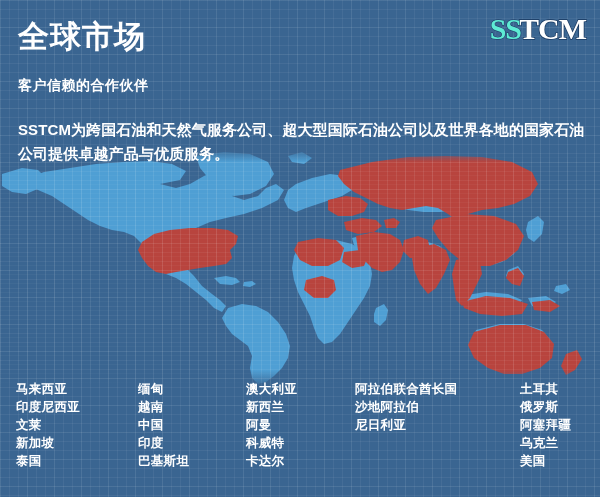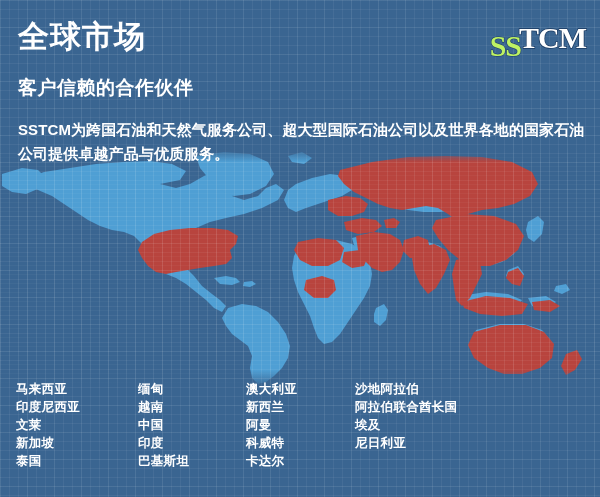--- a/index.html
+++ b/index.html
@@ -61,21 +61,21 @@
     font-size:31px;
     font-weight:bold;
     color:#ffffff;
     letter-spacing:1px;
     line-height:1.1;
   }
 
   #subtitle {
     position:absolute;
     left:18px; top:78px;
-    font-size:19px;
+    font-size:14px;
     font-weight:bold;
     color:#ffffff;
     letter-spacing:0.5px;
     line-height:1.1;
   }
 
   #description {
     position:absolute;
     left:18px; top:118px;
     width:570px;
@@ -95,27 +95,26 @@
     align-items:center;
     line-height:1;
   }
   #logo .lg {
     font-family:"Liberation Serif", serif;
     font-size:30px;
     font-weight:bold;
     letter-spacing:-1px;
   }
   #logo .lg-red {
-    color:#bef264;
+    color:#5eead4;
     -webkit-text-stroke:1px #17365d;
     paint-order:stroke fill;
     position:relative;
     z-index:2;
     margin-right:-2px;
-    margin-top:17px;
   }
   #logo .lg-white {
     color:#ffffff;
     -webkit-text-stroke:1.4px #17365d;
     paint-order:stroke fill;
   }
 
   
   #country-list {
     position:absolute;
@@ -327,22 +326,28 @@
 
     <div class="country-col col-2">
       <div class="country-item">澳大利亚</div>
       <div class="country-item">新西兰</div>
       <div class="country-item">阿曼</div>
       <div class="country-item">科威特</div>
       <div class="country-item">卡达尔</div>
     </div>
 
     <div class="country-col col-3">
+      <div class="country-item">阿拉伯联合酋长国</div>
       <div class="country-item">沙地阿拉伯</div>
-      <div class="country-item">阿拉伯联合酋长国</div>
-      <div class="country-item">埃及</div>
       <div class="country-item">尼日利亚</div>
     </div>
 
+    <div class="country-col col-4">
+      <div class="country-item">土耳其</div>
+      <div class="country-item">俄罗斯</div>
+      <div class="country-item">阿塞拜疆</div>
+      <div class="country-item">乌克兰</div>
+      <div class="country-item">美国</div>
+    </div>
 
   </div>
 
 </div>
 
 </body></html>

